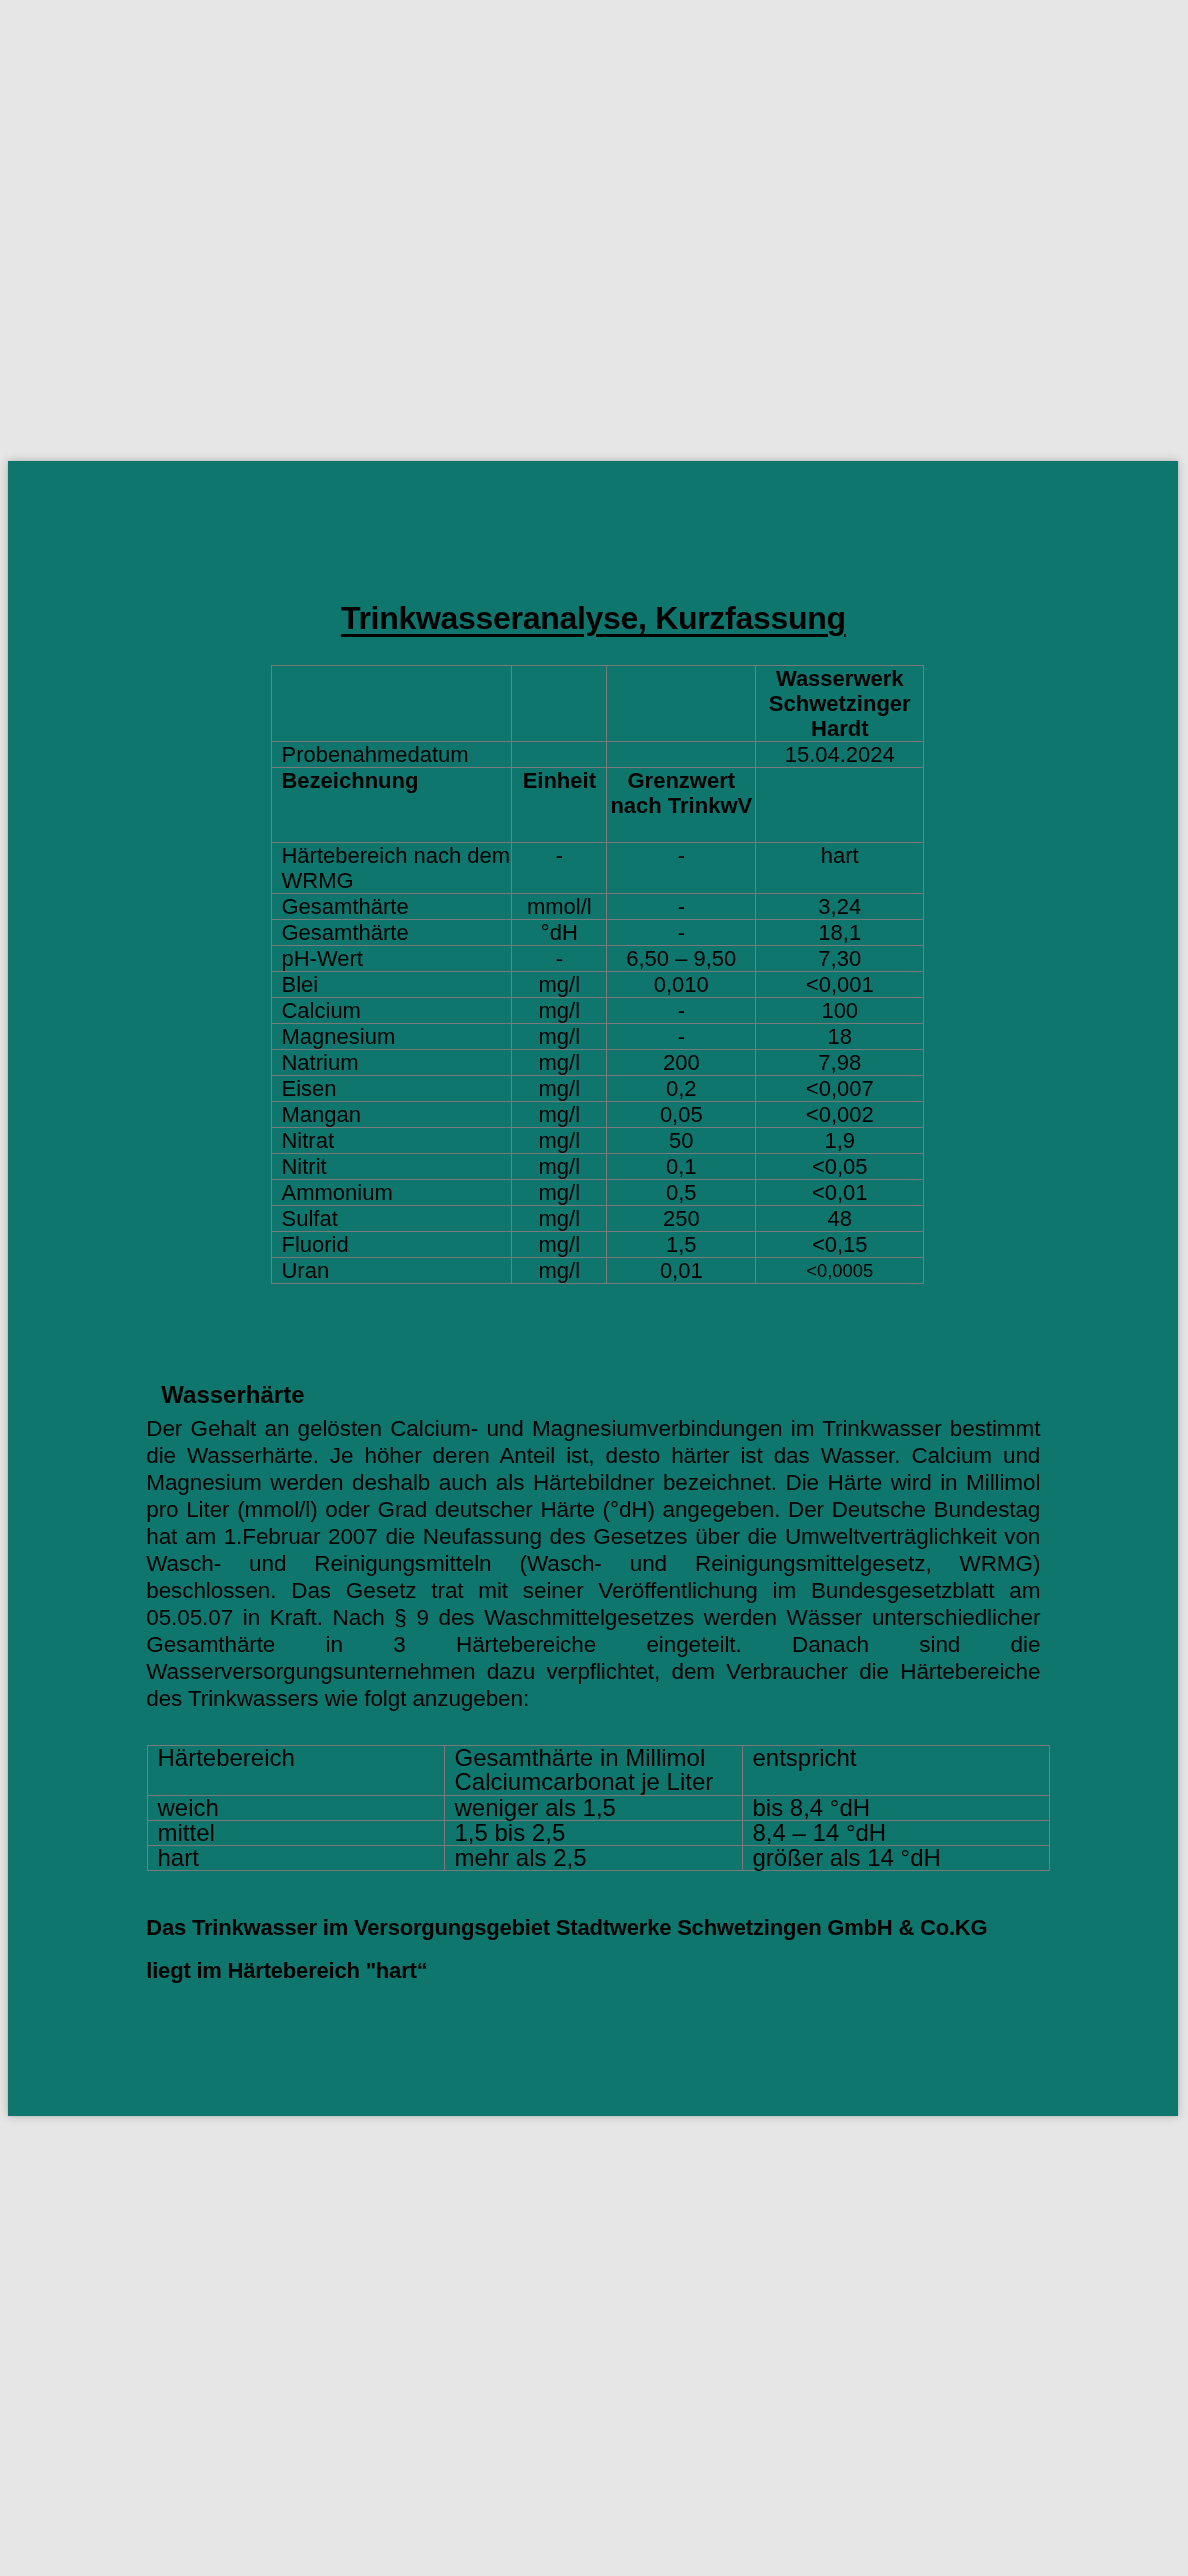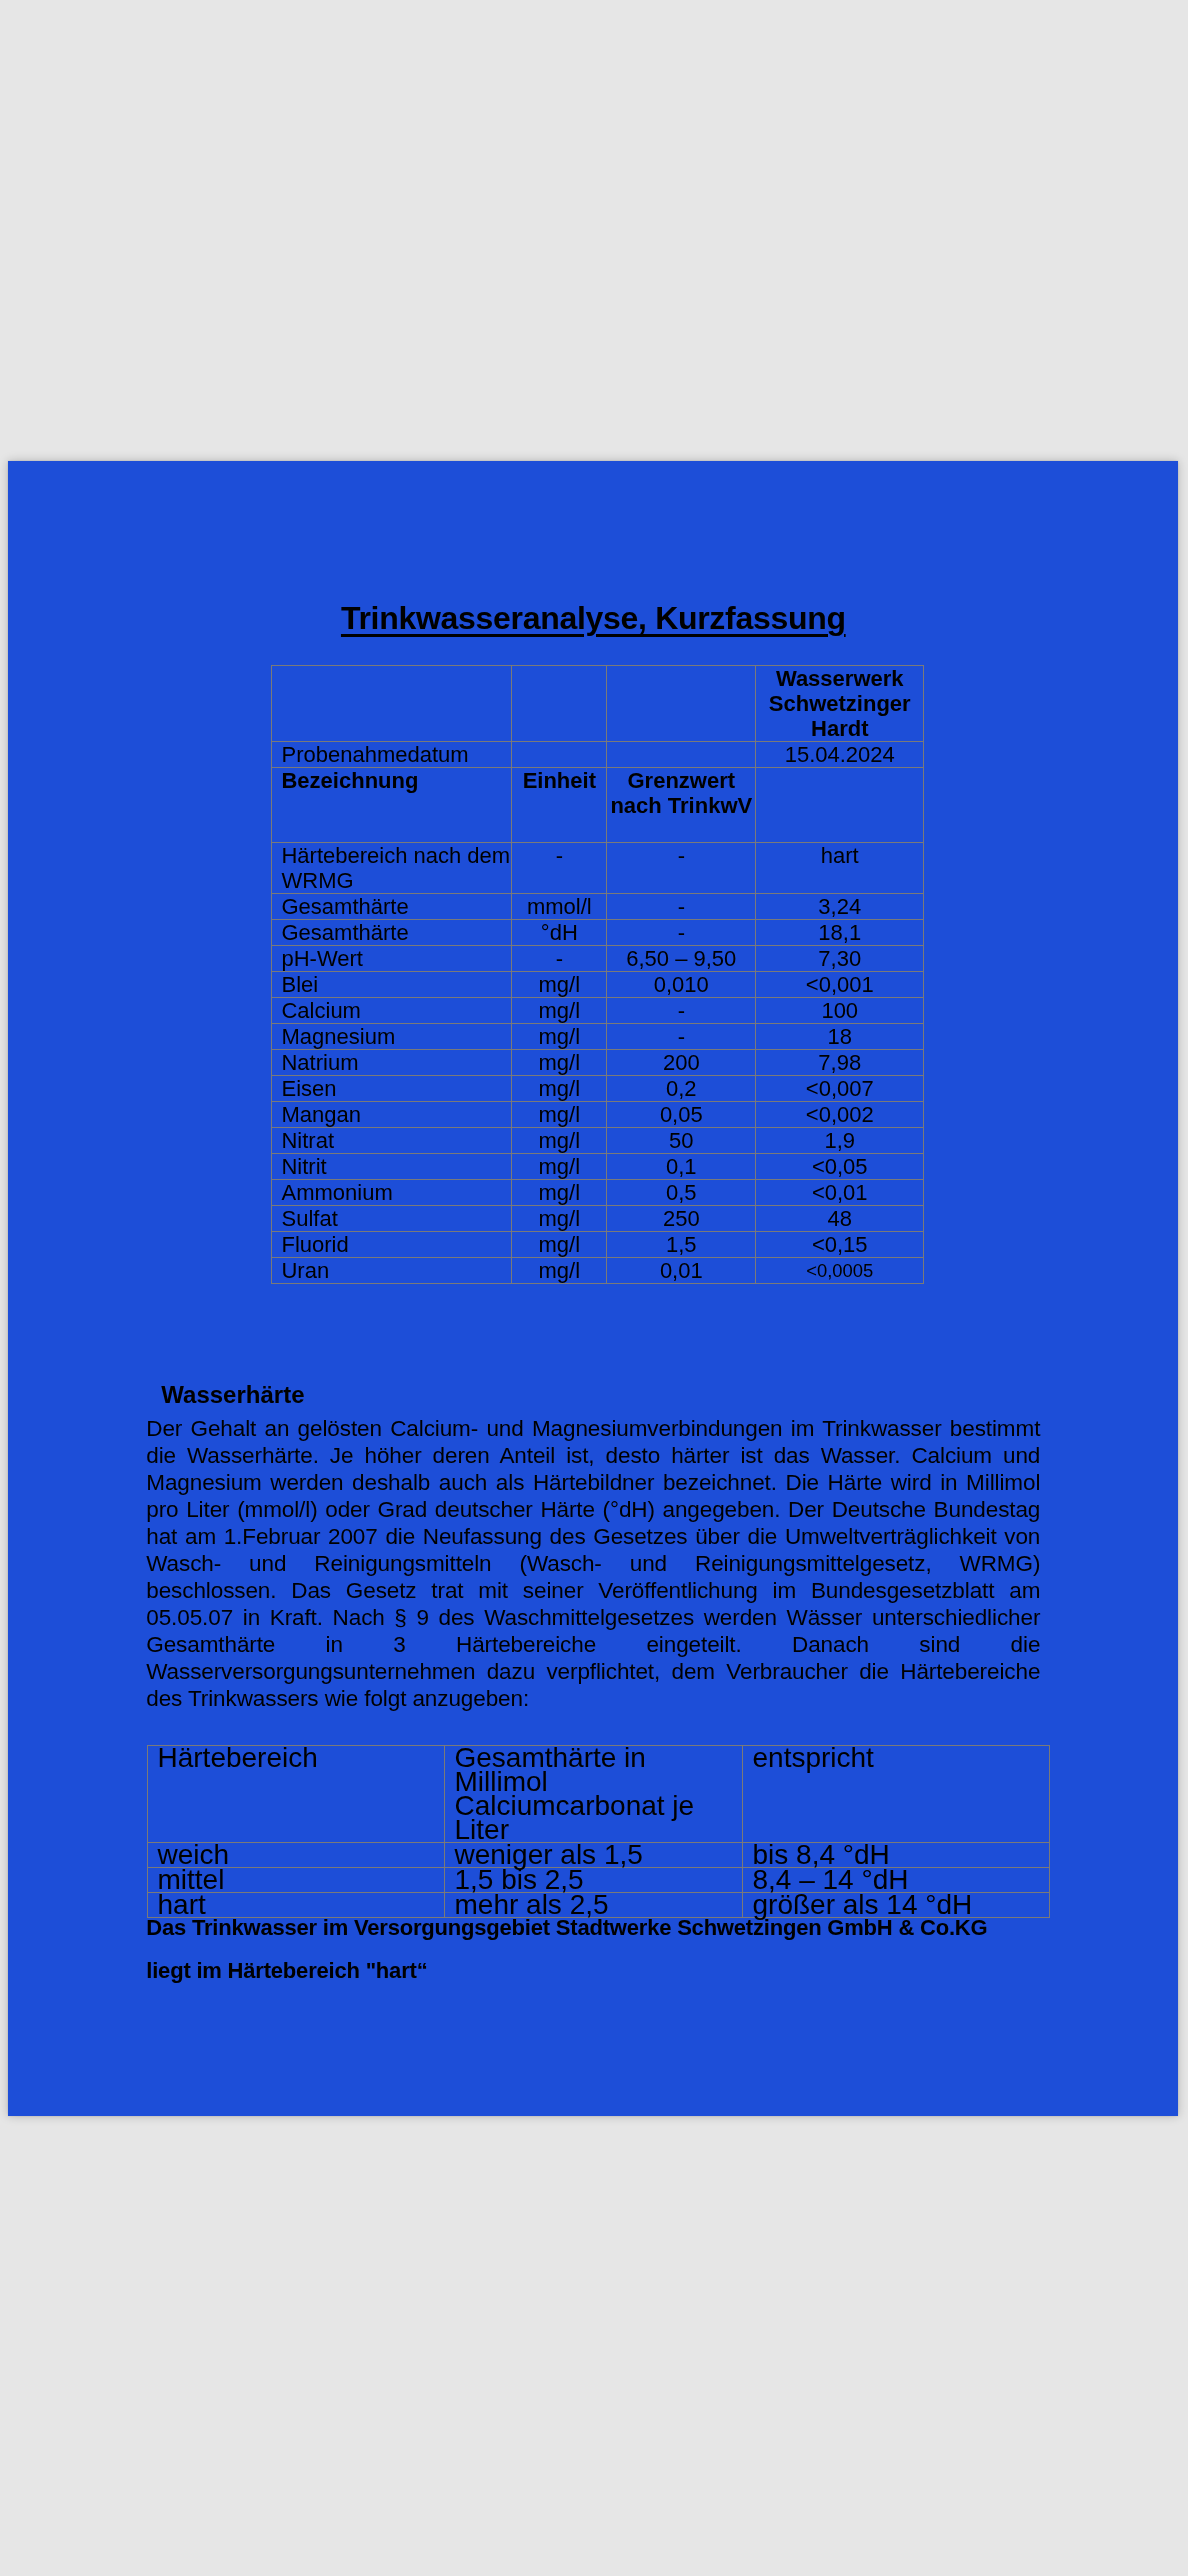--- a/index.html
+++ b/index.html
@@ -11,21 +11,21 @@
       overflow: hidden;
       font-family: "Liberation Sans", sans-serif;
       color: #000;
     }
     .page {
       position: absolute;
       left: 8.3px;
       top: 461px;
       width: 1170px;
       height: 1655px;
-      background: #1d4ed8;
+      background: #0f766e;
       box-shadow: 0 0 9.2px rgba(0,0,0,0.22), 0 0 1.8px rgba(0,0,0,0.12);
     }
     .doc-title {
       position: absolute;
       left: 0;
       width: 1170px;
       top: 139px;
       text-align: center;
       font-size: 32px;
       font-weight: bold;
@@ -70,21 +70,21 @@
       top: 954px;
       width: 894px;
       font-size: 22.5px;
       line-height: 27px;
       text-align: justify;
       margin: 0;
       letter-spacing: -0.1px;
     }
     
     .hardness { left: 139px; top: 1284px; width: 901px; table-layout: fixed; }
-    .hardness td { padding-left: 9.2px; font-size: 28px; line-height: 24px; height: 24px; }
+    .hardness td { padding-left: 9.2px; font-size: 24px; line-height: 24px; height: 24px; }
     .hardness tr.hh td { height: 49px; }
 
     .conclusion {
       position: absolute;
       left: 138px;
       font-size: 22px;
       font-weight: bold;
       margin: 0;
       line-height: 26px;
       letter-spacing: -0.2px;

